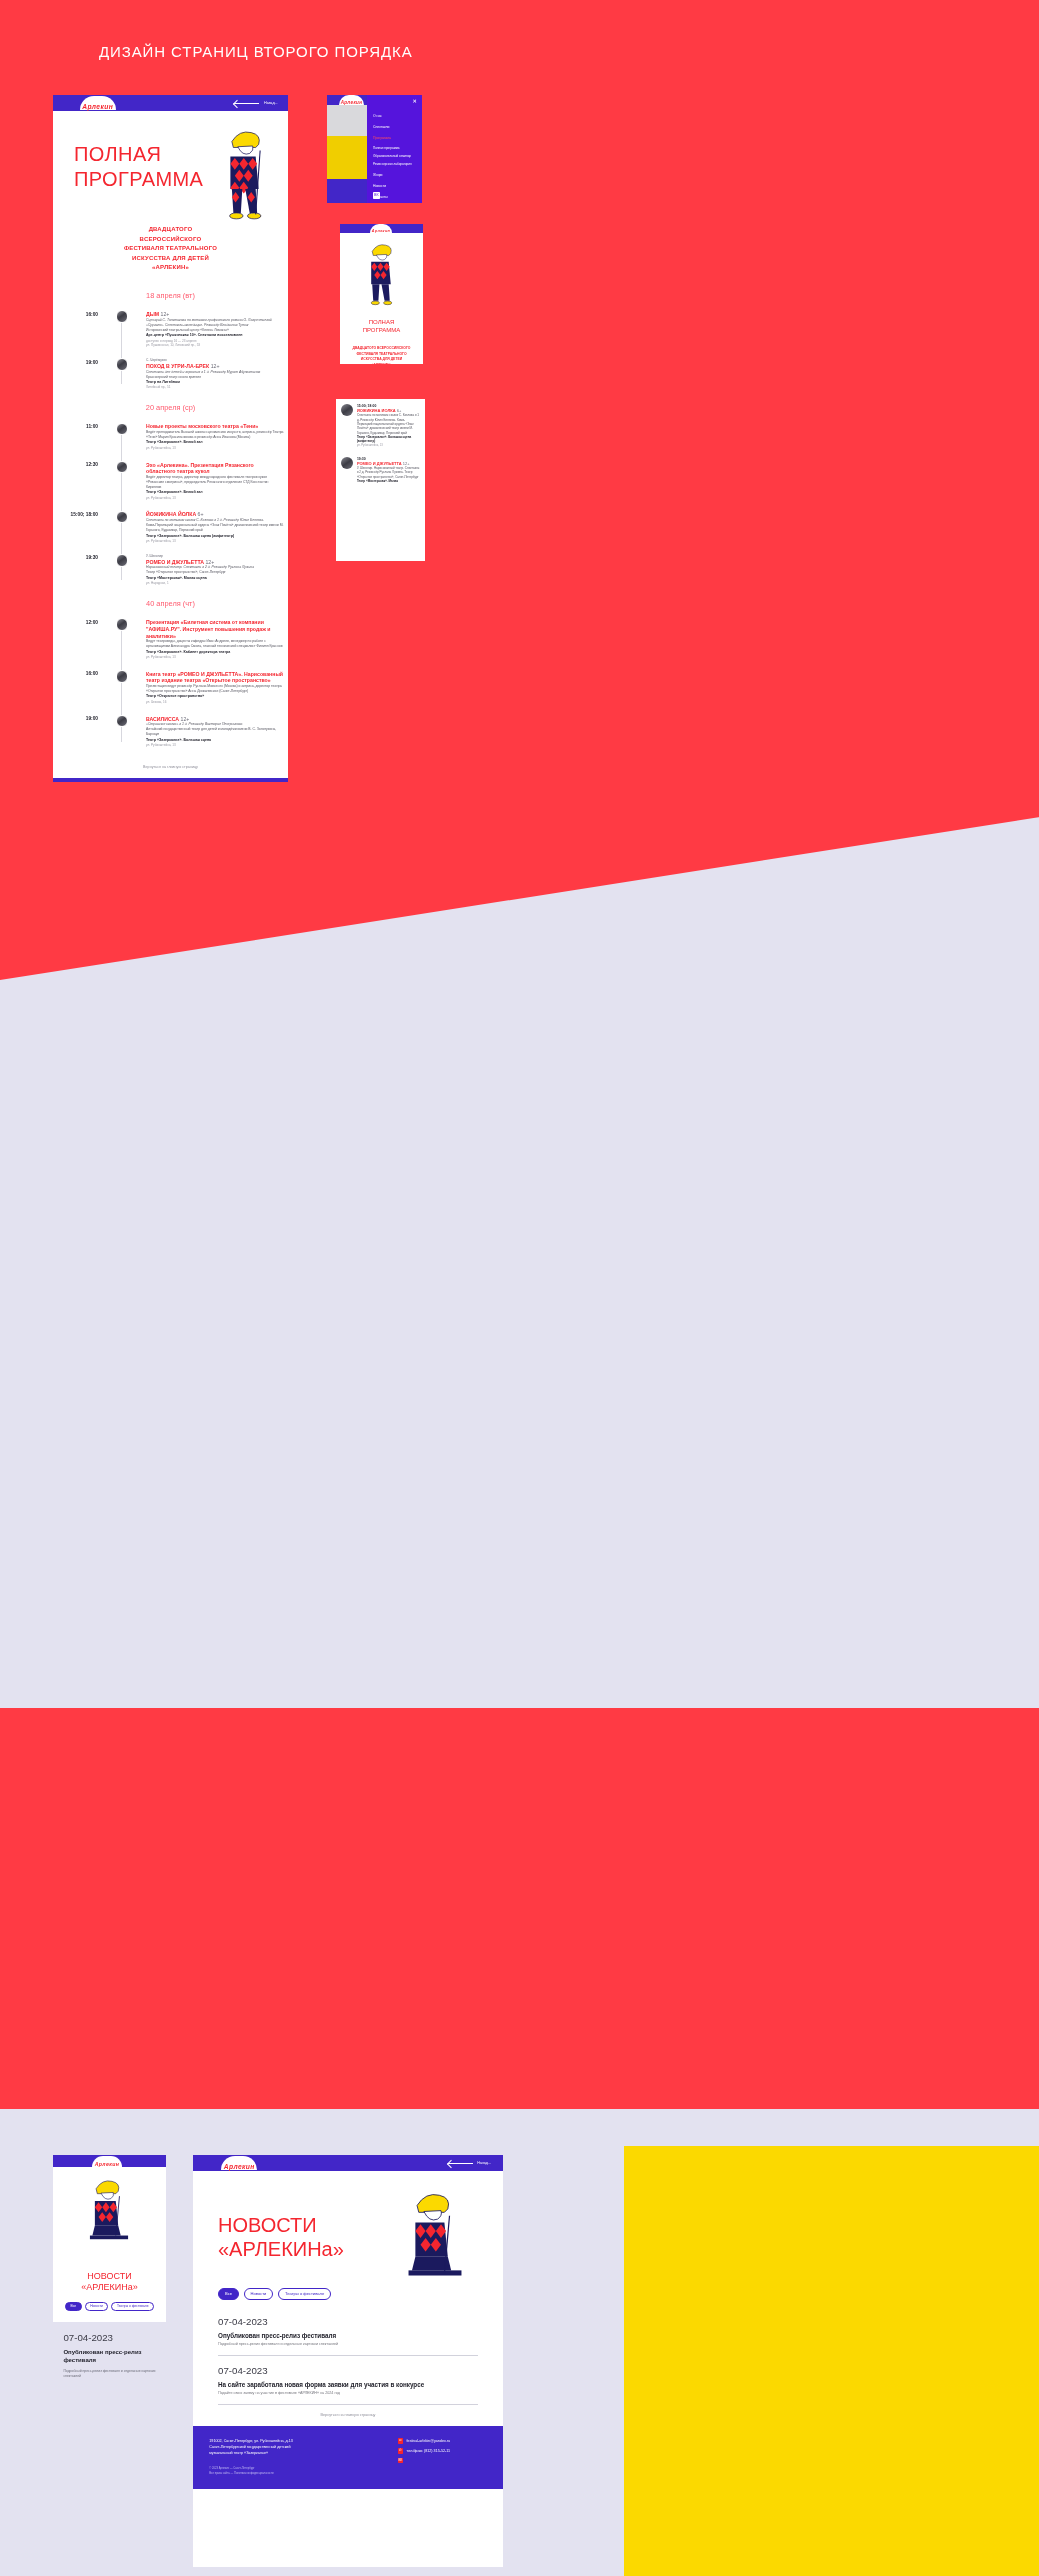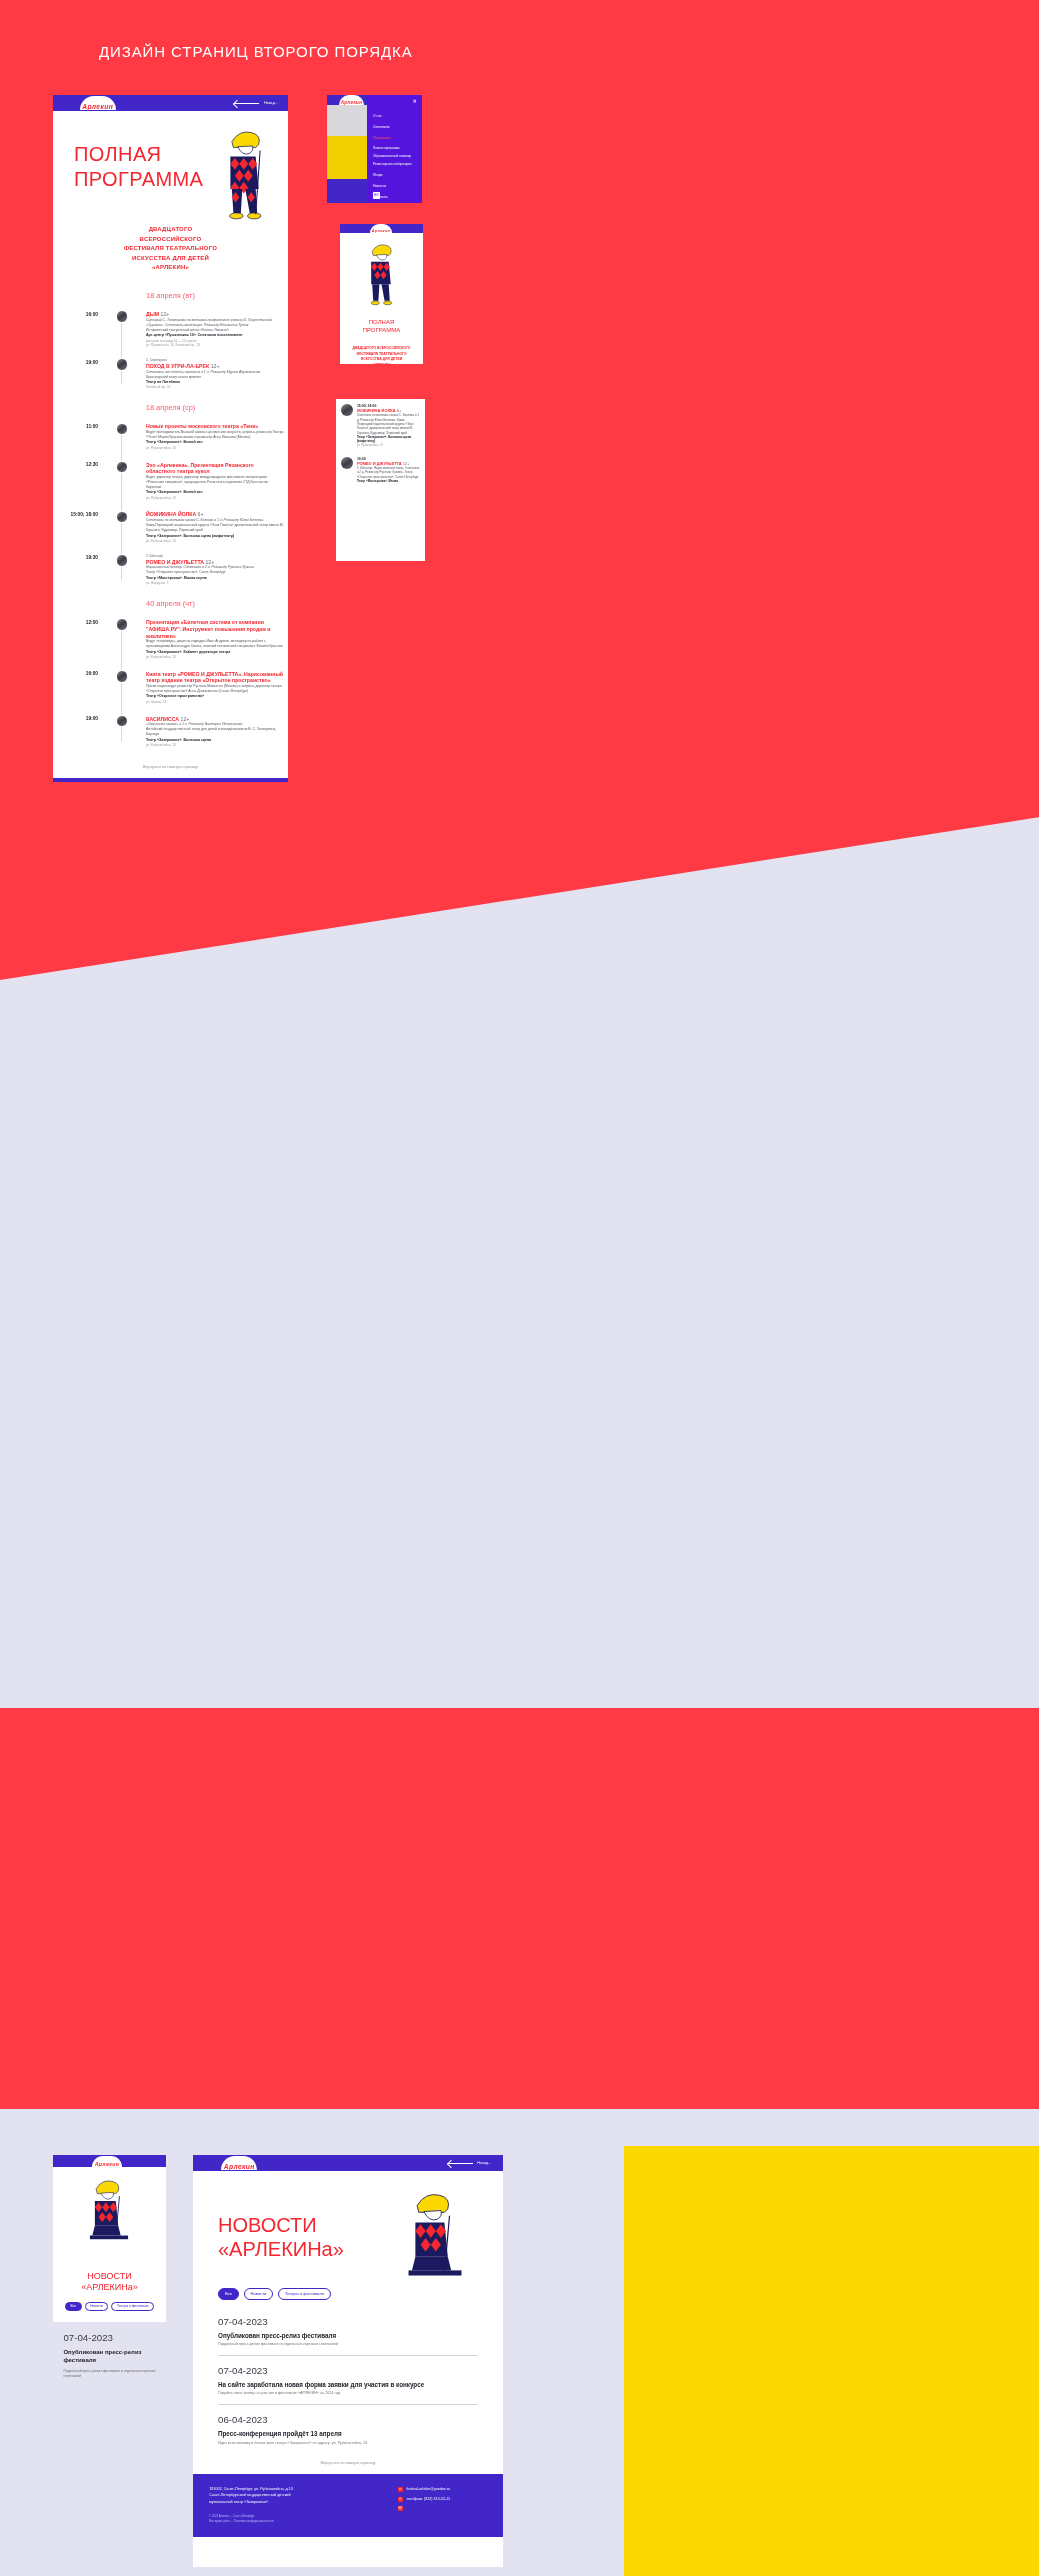--- a/index.html
+++ b/index.html
@@ -219,21 +219,21 @@
             <div class="ev-pre">С. Черёмухин</div>
             <div class="ev-title"><span>ПОХОД В УГРИ-ЛА-БРЕК</span> <span class="age">12+</span></div>
             <div class="ev-italic">Спектакль для детей и взрослых в 1 д. Режиссёр Мурат Абулкатинов</div>
             <div class="ev-desc">Красноярский театр юного зрителя</div>
             <div class="ev-venue">Театр на Литейном</div>
             <div class="ev-addr">Литейный пр., 51</div>
             <div class="ev-addr"></div>
           </div>
         </div>
       </div>
-      <div class="date-head">18 апреля (ср)</div>
+      <div class="date-head">20 апреля (ср)</div>
       <div class="tl">
         <div class="tl-line"></div>
         <div class="ev">
           <div class="ev-time">11:00</div>
           <div class="ev-dot">
             <div class="ev-thumb"></div>
           </div>
           <div class="ev-body">
             <div class="ev-pre"></div>
             <div class="ev-title"><span>Новые проекты московского театра «Тени»</span> <span class="age"></span></div>
@@ -513,25 +513,20 @@
     <div class="nd-item">
       <div class="nd-date">07-04-2023</div>
       <div class="nd-title">Опубликован пресс-релиз фестиваля</div>
       <div class="nd-desc">Подробный пресс-релиз фестиваля и отдельные карточки спектаклей</div>
     </div>
     <div class="nd-item">
       <div class="nd-date">07-04-2023</div>
       <div class="nd-title">На сайте заработала новая форма заявки для участия в конкурсе</div>
       <div class="nd-desc">Подайте свою заявку на участие в фестивале «АРЛЕКИН» на 2024 год</div>
     </div>
-    <div class="nd-item" style="border-bottom:none">
-      <div class="nd-date">06-04-2023</div>
-      <div class="nd-title">Пресс-конференция пройдёт 13 апреля</div>
-      <div class="nd-desc">Идея всех мозаику в белом зале театра «Зазеркалье» по адресу: ул. Рубинштейна, 13</div>
-    </div>
   </div>
   <div class="back-top">Вернуться на главную страницу</div>
   <div class="footer">
     <div>
       <div class="f-addr">
         <div>191002, Санкт-Петербург, ул. Рубинштейна, д.13</div>
         <div>Санкт-Петербургский государственный детский</div>
         <div>музыкальный театр «Зазеркалье»</div>
       </div>
       <div class="f-legal">

